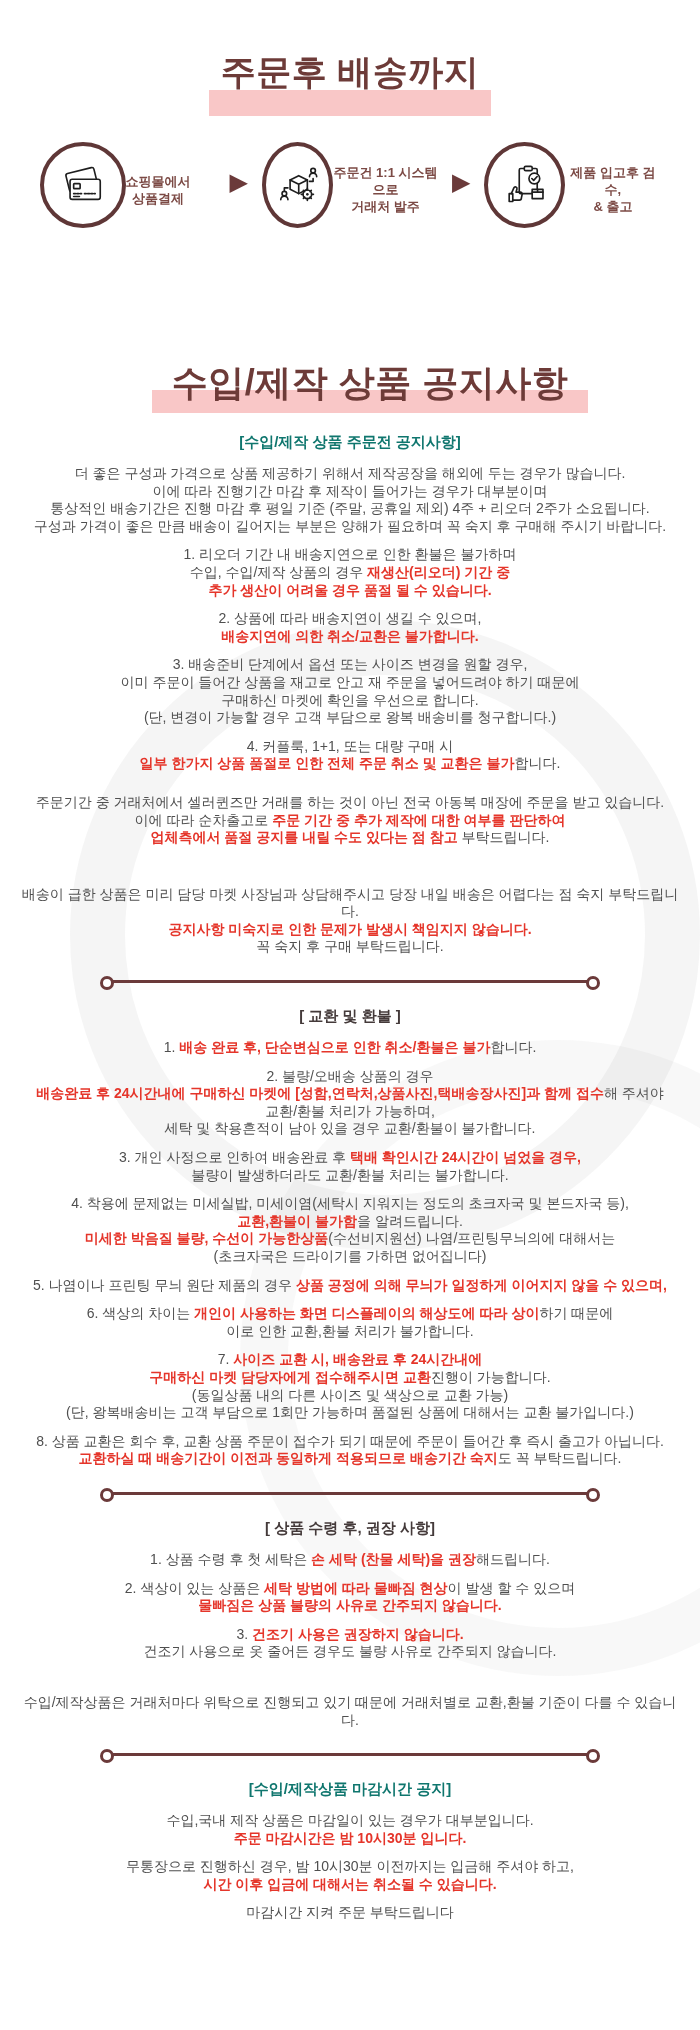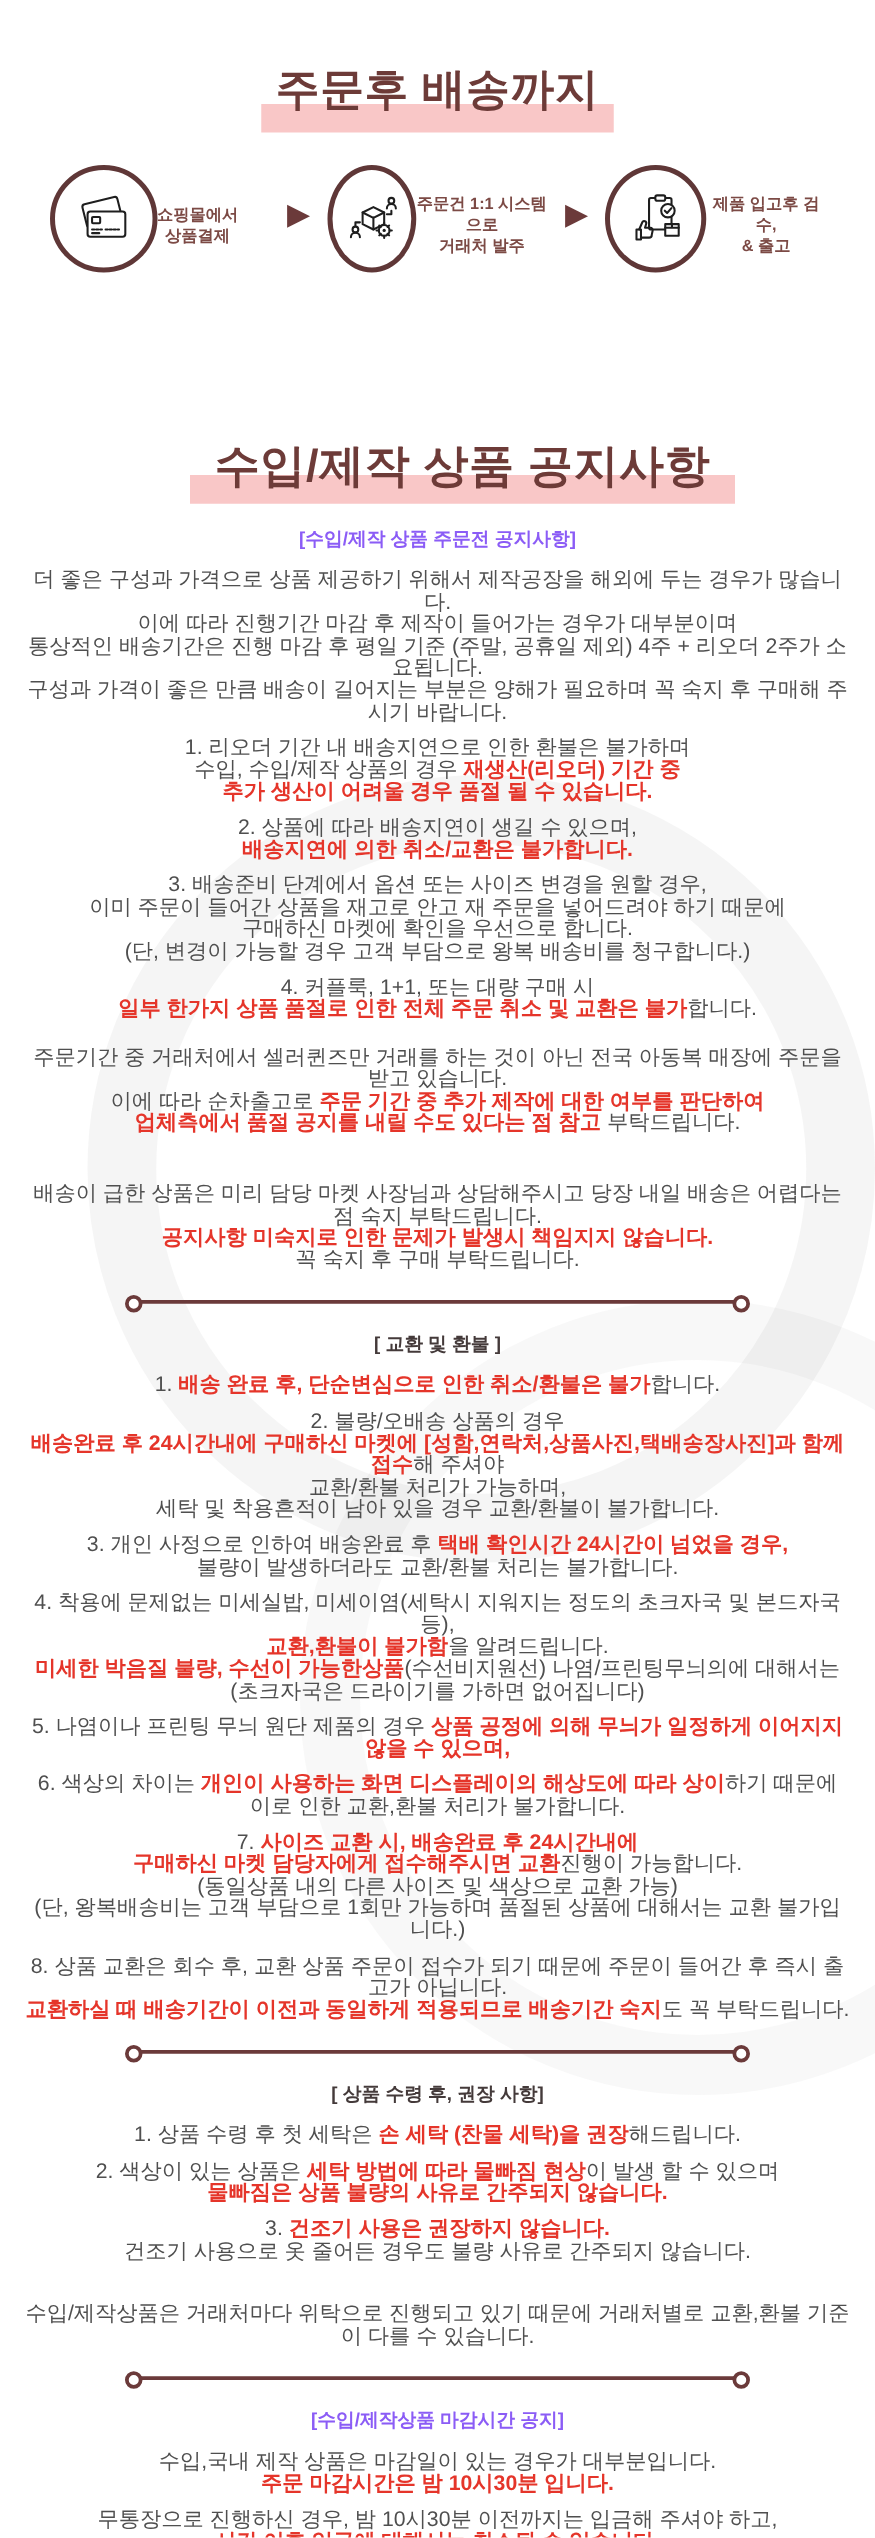--- a/index.html
+++ b/index.html
@@ -11,41 +11,41 @@
   .watermark{position:absolute;border-radius:50%;z-index:0;}
   .wm1{left:70px;top:620px;width:520px;height:520px;border:55px solid rgba(160,160,160,0.10);}
   .wm2{left:240px;top:1040px;width:540px;height:540px;border:48px solid rgba(160,160,160,0.08);}
   .page{position:relative;z-index:1;padding-top:50px;}
 
   .main-title-wrap,.notice-title-wrap{text-align:center;}
   .big-title{
     display:inline-block;font-weight:800;color:#6d3b38;letter-spacing:0.5px;
     font-family:"Liberation Sans","DejaVu Sans",sans-serif;
   }
-  .hl1{font-size:35px;line-height:40px;padding:2px 12px 14px;
+  .hl1{font-size:35px;line-height:40px;padding:2px 12px 24px;
     background:linear-gradient(transparent 60%, #f9c7c7 60%);}
   .hl2{font-size:36px;line-height:42px;padding:2px 20px 9px;
     background:linear-gradient(transparent 56%, #f9c7c7 56%);}
 
   .process{margin-top:26px;display:flex;justify-content:center;align-items:flex-start;gap:14px;}
   .step{width:176px;display:flex;flex-direction:row;align-items:center;}
   .circle{width:78px;height:78px;border:4px solid #5f3737;border-radius:50%;
     background:#fff;display:flex;align-items:center;justify-content:center;}
   .circle svg{display:block;}
   .step-label{margin-top:9px;text-align:center;color:#7c4a45;font-size:13px;line-height:17px;font-weight:700;}
   .arrow{margin-top:28px;color:#6b3a3a;font-size:24px;line-height:24px;}
 
   .notice-title-wrap{margin-top:132px;margin-left:40px;}
 
   .content{width:660px;margin:20px auto 0;text-align:center;}
   .subheading{font-size:15px;font-weight:bold;margin:4px 0 14px;line-height:18px;}
-  .subheading.brown{color:#8b5cf6;}
+  .subheading.brown{color:#0f766e;}
   .subheading.dark{color:#443a3a;margin-top:15px;}
   .block{margin-bottom:11px;}
-  .line{margin:0;font-size:17px;line-height:17.6px;color:#4f4f4f;text-align:center;}
+  .line{margin:0;font-size:14px;line-height:17.6px;color:#4f4f4f;text-align:center;}
   .red{color:#e5352a;font-weight:bold;}
   .divider{position:relative;width:478px;border-top:3px solid #6b3a3a;margin:24px auto;}
   .divider .dot{position:absolute;top:-7px;width:8px;height:8px;border:3px solid #6b3a3a;
     border-radius:50%;background:#fff;}
   .divider .dot.l{left:-11px;}
   .divider .dot.r{right:-11px;}
 </style>
 </head>
 <body>
 

